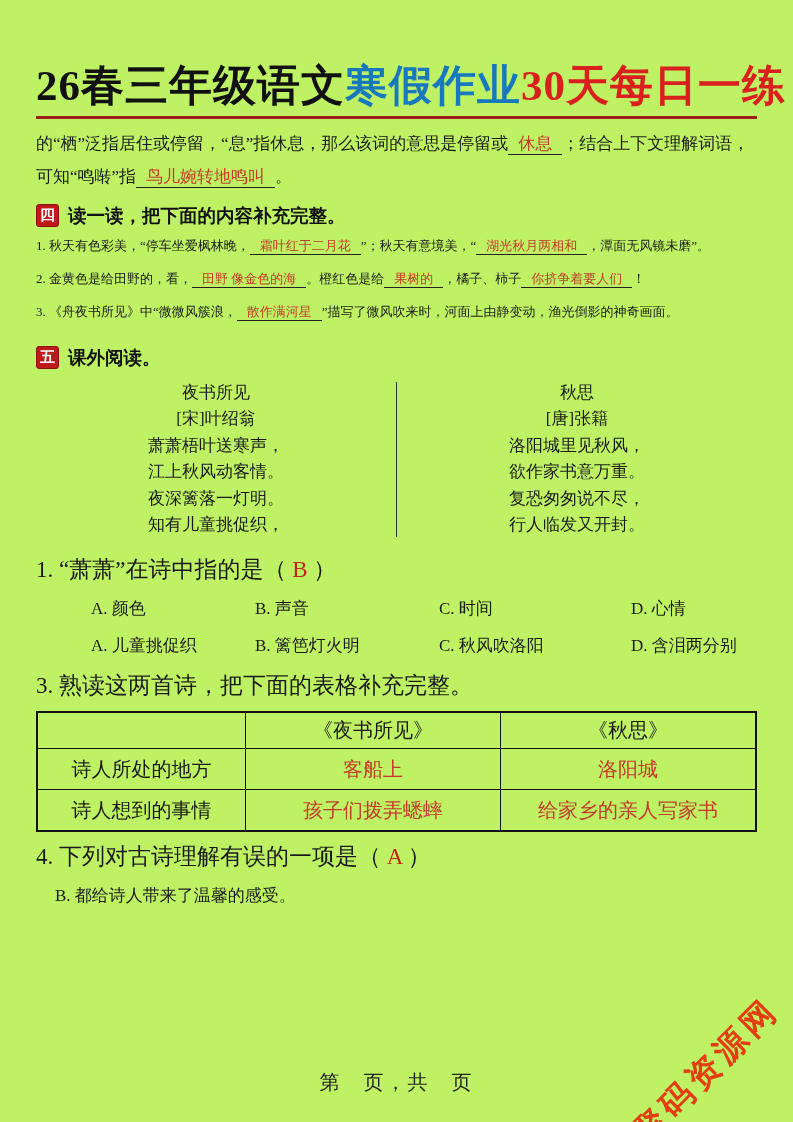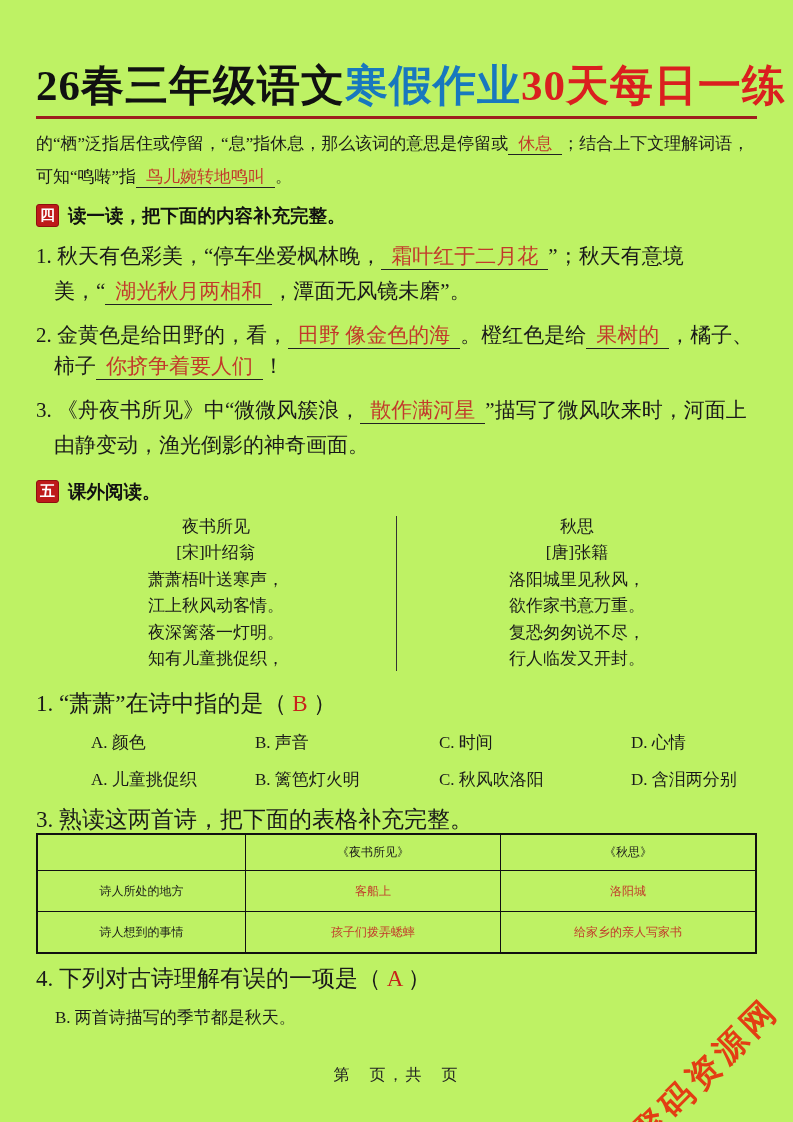--- a/index.html
+++ b/index.html
@@ -59,42 +59,43 @@
     color: #ffffff;
     font-size: 15px;
     font-weight: bold;
     border-radius: 3px;
     margin-right: 9px;
     border: 1px solid #8e0f0f;
     flex: 0 0 auto;
   }
 
   
-  .q { font-size: 21px; line-height: 31px; margin-top: 11px; padding-left: 18px; text-indent: -18px; }
+  .q { font-size: 13px; line-height: 31px; padding-left: 18px; text-indent: -18px; }
   .q2l { line-height: 35px; }
 
   
   .poems { display: flex; margin-top: 10px; }
   .poem { flex: 1 1 50%; text-align: center; font-size: 17px; line-height: 26.5px; }
   .poem-divider { width: 0; border-left: 1.5px solid #333; margin: 2px 0; }
 
   
   .rq { font-size: 23px; line-height: 26px; margin-top: 16px; }
   .ans-letter { color: #C8231B; }
   .opt-row { display: flex; padding-left: 19px; margin-top: 14px; font-size: 17px; }
   .opt-row span:nth-child(1) { width: 164px; margin-left: 36px; }
   .opt-row span:nth-child(2) { width: 184px; }
   .opt-row span:nth-child(3) { width: 192px; }
 
   
   table.poem-table {
     width: 100%;
+    margin-top: 12px;
     border-collapse: collapse;
     border: 2.5px solid #111;
-    font-size: 12px;
+    font-size: 20px;
   }
   table.poem-table td {
     border: 1.5px solid #111;
     text-align: center;
     height: 41px;
     padding: 2px 6px;
   }
   table.poem-table tr:first-child td { height: 37px; }
   table.poem-table td.c0 { width: 29%; }
   table.poem-table td.c1 { width: 35.5%; }
@@ -117,25 +118,25 @@
     font-weight: bold;
     letter-spacing: 5px;
     font-family: "Liberation Sans", sans-serif;
     opacity: 0.95;
     pointer-events: none;
   }
 
   
   .footer {
     position: absolute;
-    bottom: 36px;
+    bottom: 26px;
     left: 0; right: 0;
     text-align: center;
     font-family: "Liberation Sans", sans-serif;
-    font-size: 16px;
+    font-size: 20px;
     color: #222;
     letter-spacing: 2px;
   }
 </style>
 </head>
 <body>
 
 <div class="page">
   <div class="content">
 
@@ -227,20 +228,20 @@
         <td class="c0">诗人想到的事情</td>
         <td class="c1 red-cell">孩子们拨弄蟋蟀</td>
         <td class="c2 red-cell">给家乡的亲人写家书</td>
       </tr>
     </tbody>
       </table>
 
     <div class="rq" style="margin-top:12px;">
       <span>4. 下列对古诗理解有误的一项是（ </span><span class="ans-letter">A</span><span> ）</span>
     </div>
-    <div class="q4-opt">B. 两首诗描写的季节都是秋天。</div>
+    <div class="q4-opt">B. 都给诗人带来了温馨的感受。</div>
 
   </div>
 
   <div class="watermark">聚码资源网</div>
 
   <div class="footer">第　页，共　页</div>
 </div>
 
 </body></html>

